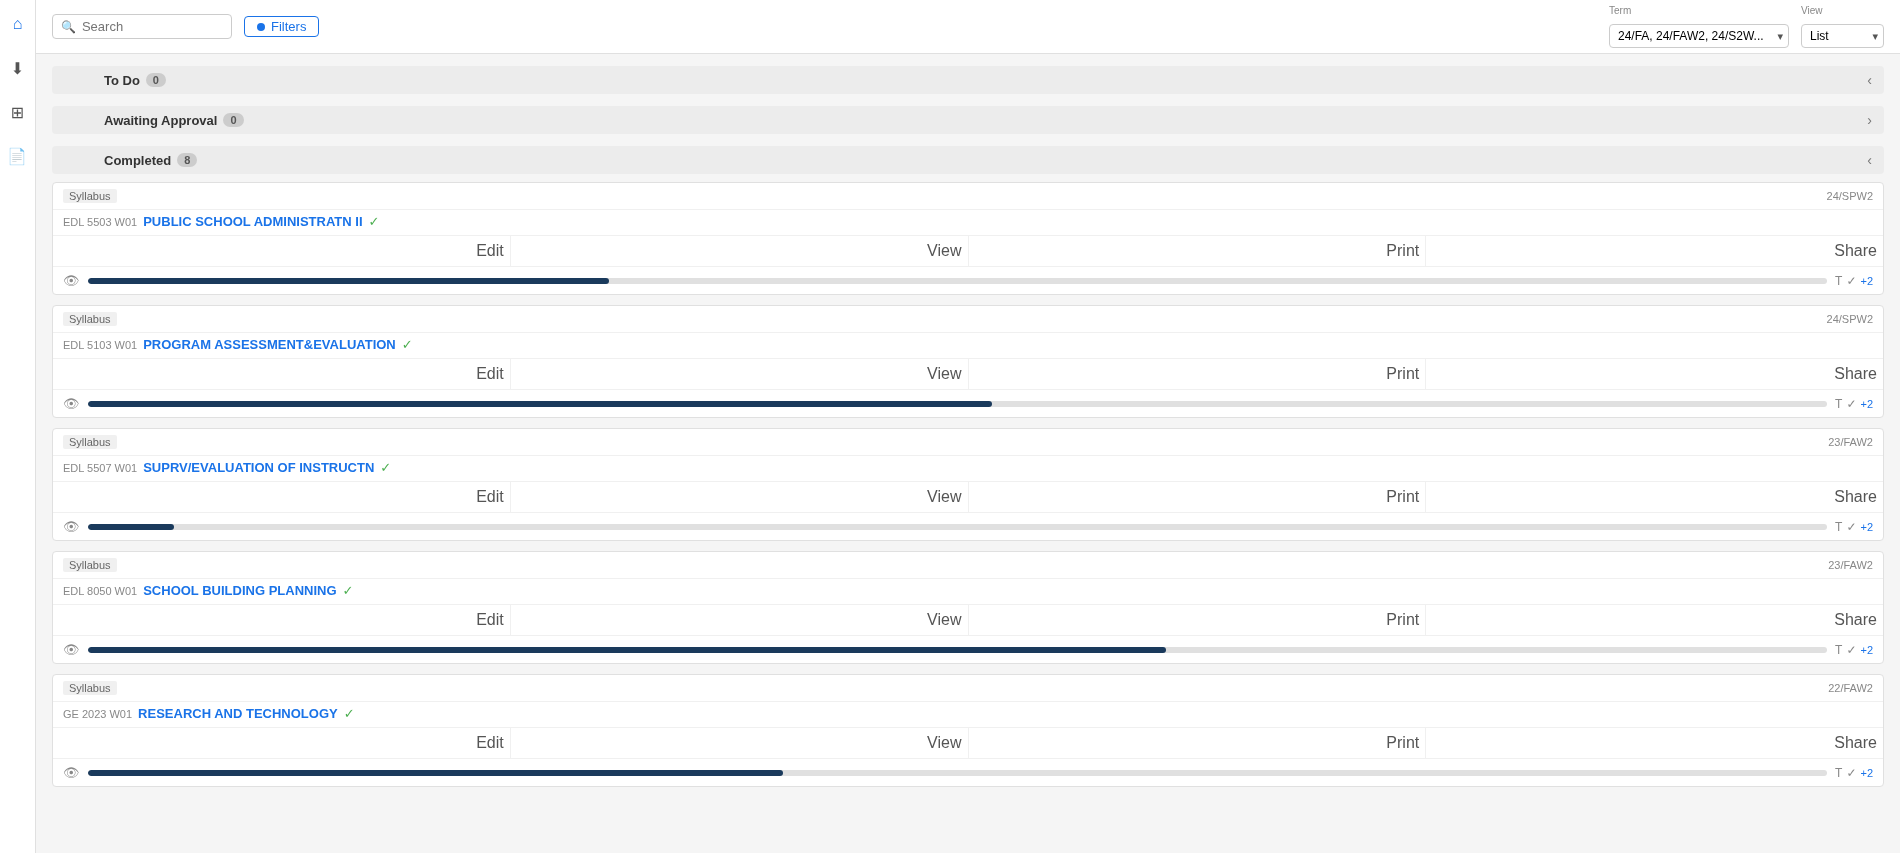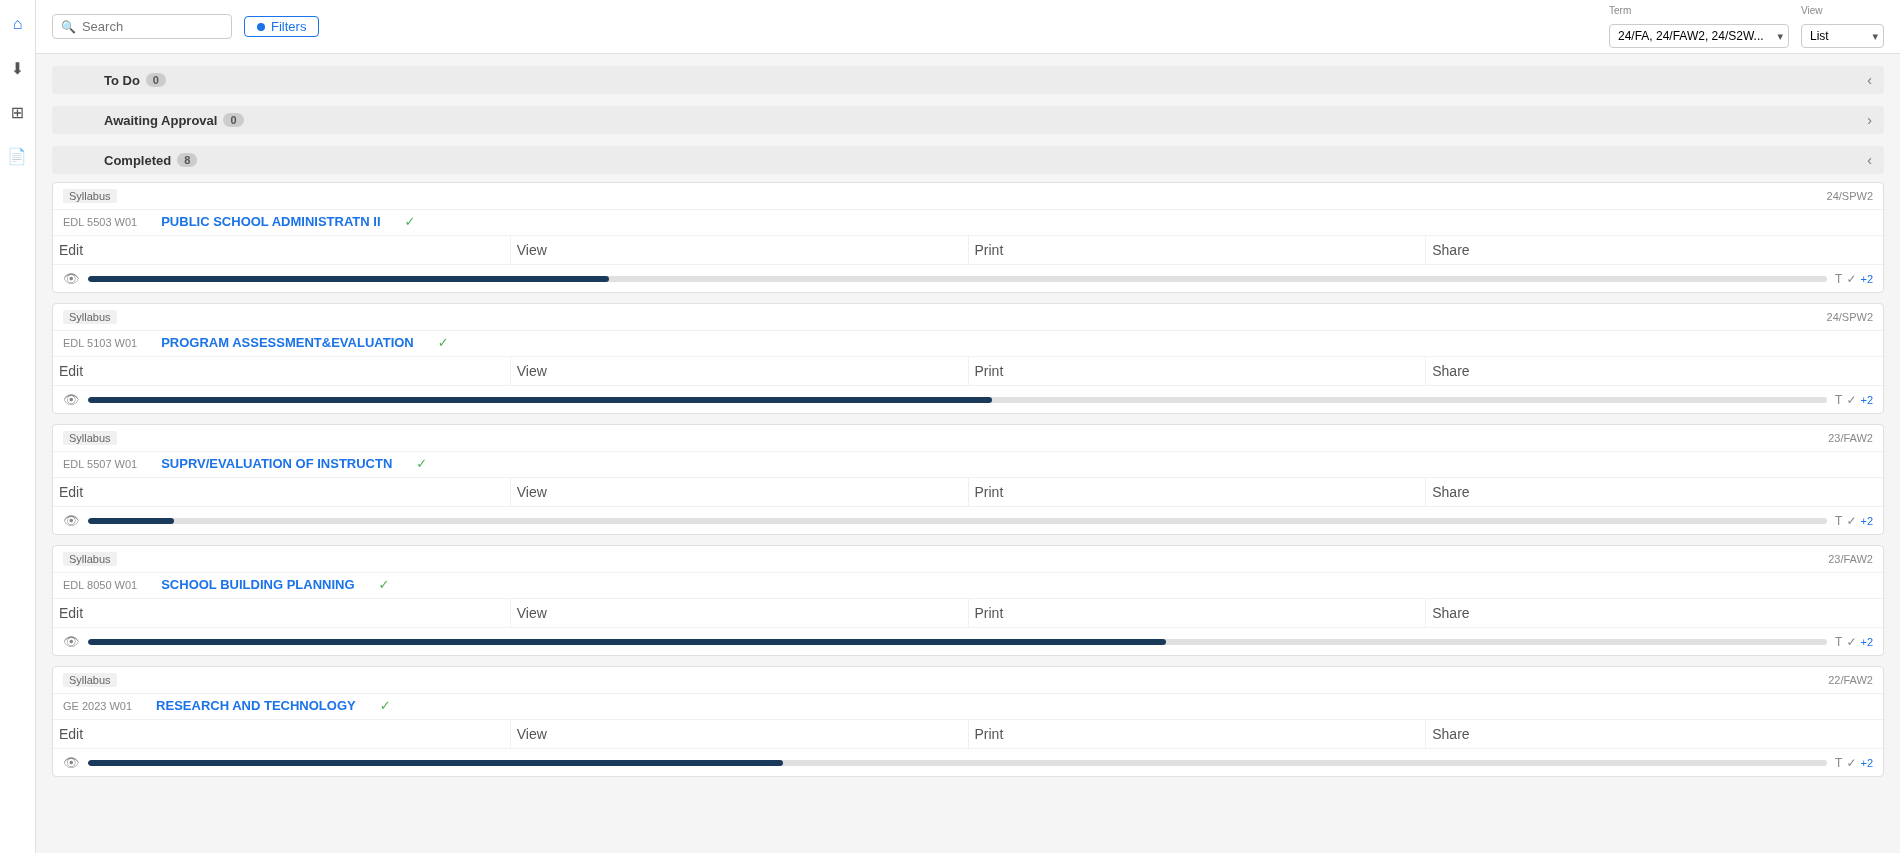--- a/index.html
+++ b/index.html
@@ -183,21 +183,21 @@
       border-radius: 2px;
     }
     .card-term {
       font-size: 11px;
       color: #888;
     }
     .card-title-row {
       padding: 4px 10px 6px 10px;
       display: flex;
       align-items: center;
-      gap: 24px;
+      gap: 6px;
     }
     .course-code {
       font-size: 11px;
       color: #888;
     }
     .course-name {
       font-size: 13px;
       font-weight: bold;
       color: #1a73e8;
     }
@@ -207,22 +207,22 @@
     }
 
     
     .action-row {
       display: flex;
       border-top: 1px solid #f0f0f0;
     }
     .action-btn {
       flex: 1;
       padding: 6px;
-      text-align: left;
-      font-size: 14px;
+      text-align: right;
+      font-size: 16px;
       color: #555;
       cursor: pointer;
       border: none;
       background: transparent;
       border-right: 1px solid #f0f0f0;
     }
     .action-btn:last-child { border-right: none; }
 
     
     .progress-row {

